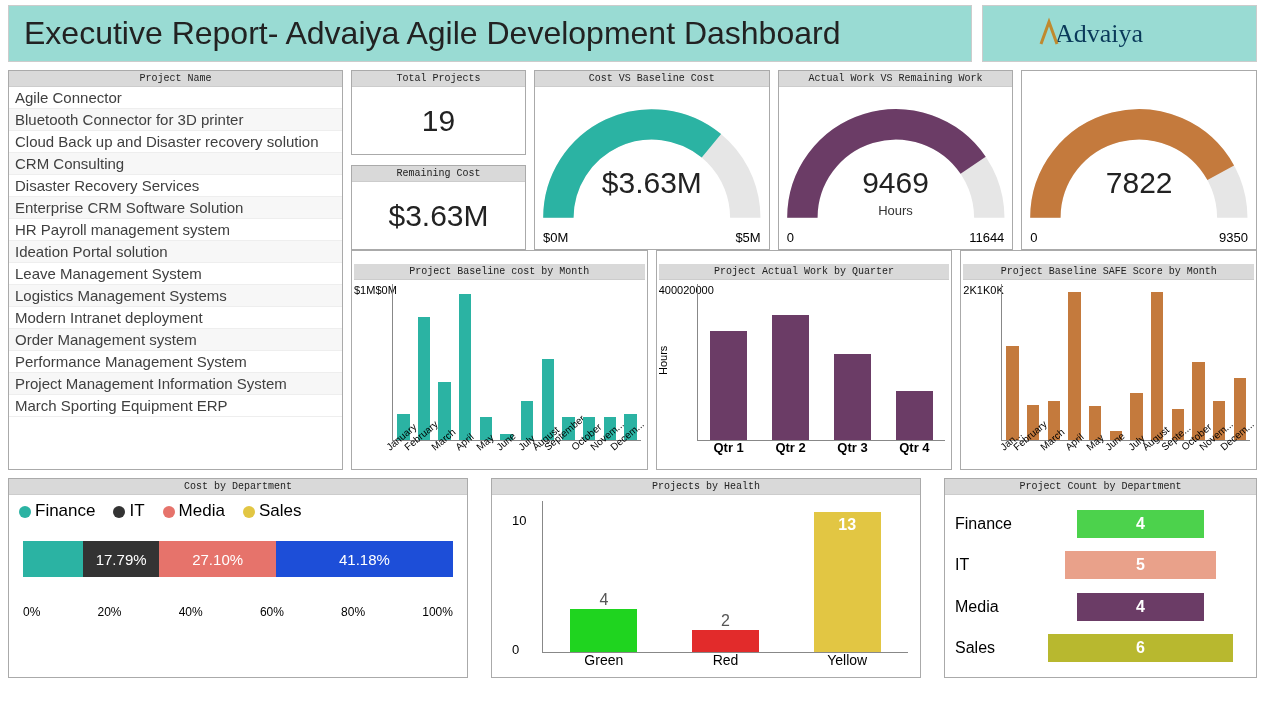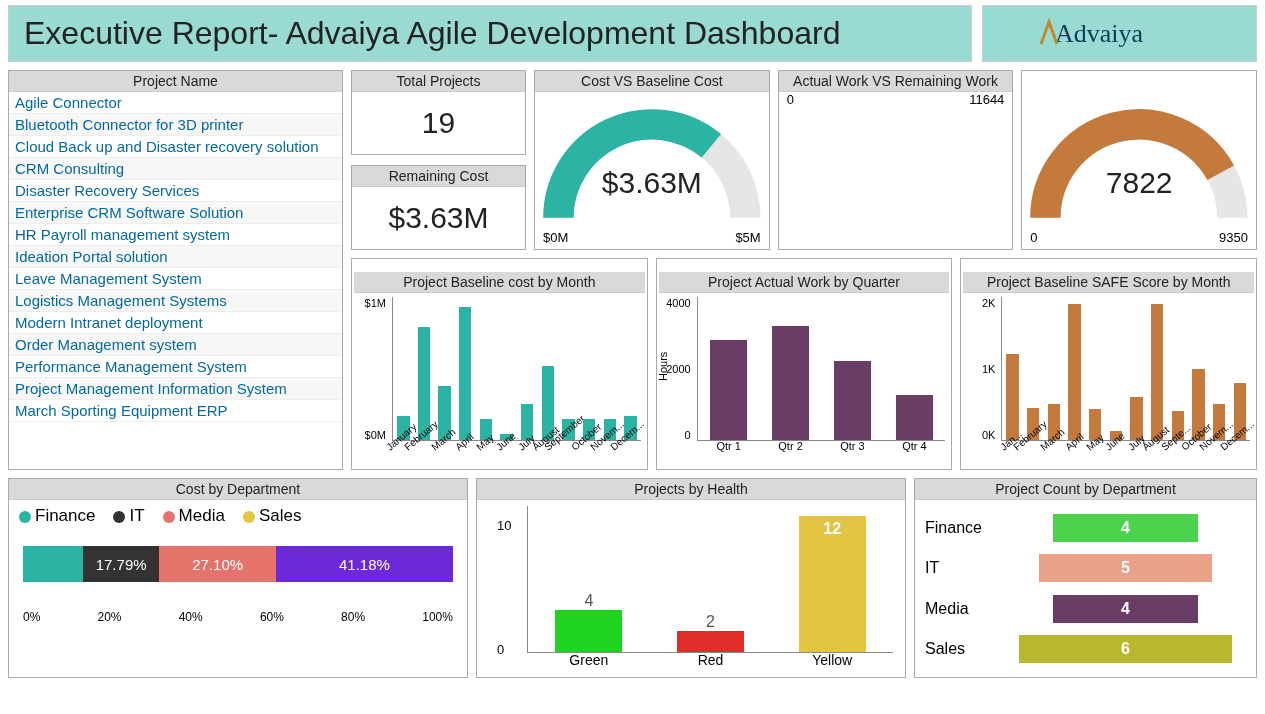--- a/index.html
+++ b/index.html
@@ -44,34 +44,35 @@
   }
   .panel {
     border: 1px solid #aaa;
     background: #fff;
     display: flex;
     flex-direction: column;
   }
   .panel-title {
     background: #d9d9d9;
     text-align: center;
-    font-size: 14px;
+    font-size: 10px;
     padding: 2px;
     color: #222;
     white-space: nowrap;
     overflow: hidden;
     border-bottom: 1px solid #ccc;
+    font-family: Liberation Mono, monospace;
   }
   
   .project-list-panel { width: 335px; height: 400px; }
   .project-list {
     flex: 1;
     overflow-y: scroll;
     font-size: 15px;
-    color: #0369a1;
+    color: #404040;
   }
   .project-list-item {
     padding: 2px 6px;
     border-bottom: 1px solid #eee;
     white-space: nowrap;
     overflow: hidden;
   }
   .project-list-item:nth-child(even){ background:#f7f7f7; }
   .kpi-col { display:flex; flex-direction:column; gap:10px; width:175px; }
   .kpi-panel { flex:1; }
@@ -83,24 +84,24 @@
   .gauge-center-sub { position:absolute; bottom:12px; left:0; right:0; text-align:center; font-size:13px; color:#333; }
   .gauge-labels { display:flex; justify-content:space-between; font-size:13px; padding:0 8px; }
   
   .chart-panel { flex:1; padding:13px 2px 0 2px; }
   .mini-bars { flex:1; position:relative; }
   .axis-label-y { position:absolute; left:-2px; top:50%; transform:rotate(-90deg); transform-origin:left top; font-size:11px; }
   .bars-area { position:absolute; left:38px; right:4px; top:4px; bottom:28px; border-left:1px solid #888; border-bottom:1px solid #888; display:flex; align-items:flex-end; justify-content:space-around; }
   .bar { width: 60%; }
   .bar-col { flex:1; display:flex; flex-direction:column; align-items:center; justify-content:flex-end; height:100%; position:relative;}
   .bar-cat { position:absolute; top:100%; font-size:10px; transform:rotate(-40deg) translate(-4px,2px); transform-origin:top left; white-space:nowrap; }
-  .bar-cat-flat { position:absolute; top:100%; font-size:11px; }
-  .y-ticks { position:absolute; left:0; top:4px; bottom:28px; width:36px; display:flex; flex-direction:column; justify-content:space-between; font-size:11px; text-align:right; padding-right:4px; }
+  .bar-cat-flat { position:absolute; top:100%; font-size:13px;font-weight:bold; }
+  .y-ticks { position:absolute; left:0; top:4px; bottom:28px; width:36px; display:flex; flex-direction:row; justify-content:space-between; font-size:11px; text-align:right; padding-right:4px; }
   
-  .bottom-row { display:flex; gap:8px; padding:8px 8px 0 8px; }
+  .bottom-row { display:flex; gap:23px; padding:8px 8px 0 8px; }
   .bottom-panel { border:1px solid #aaa; background:#fff; display:flex; flex-direction:column; }
   .cost-dept-panel { width:460px; height:200px; }
   .legend { display:flex; gap:18px; padding:6px 10px; font-size:17px; align-items:center; }
   .legend-dot { display:inline-block; width:12px; height:12px; border-radius:50%; margin-right:4px; vertical-align:middle;}
   .stacked-bar-wrap { flex:1; position:relative; padding:14px 14px 26px 14px; }
   .stacked-track { height:36px; width:100%; display:flex; position:relative; }
   .stacked-seg { display:flex; align-items:center; justify-content:center; color:#fff; font-weight:400; font-size:15px;}
   .stacked-axis { display:flex; justify-content:space-between; font-size:12px; margin-top:28px; }
   .health-panel { width:430px; height:200px; }
   .health-chart { flex:1; position:relative; }
@@ -109,21 +110,21 @@
   .health-bar { width:55%; display:flex; align-items:flex-start; justify-content:center; color:#fff; font-weight:600; }
   .health-val-above { position:absolute; font-size:16px; color:#555; }
   .health-cat { position:absolute; top:100%; font-size:14px; }
   .health-ytick { position:absolute; left:20px; font-size:13px; }
   .count-dept-panel { flex:1; height:200px; }
   .funnel { flex:1; display:flex; flex-direction:column; justify-content:space-around; padding:8px 10px; }
   .funnel-row { display:flex; align-items:center; gap:10px; }
   .funnel-label { width:70px; font-size:16px; }
   .funnel-bar-wrap { flex:1; display:flex; justify-content:center; }
   .funnel-bar { height:28px; display:flex; align-items:center; justify-content:center; color:#fff; font-weight:600; font-size:16px; }
-  .right-stack { display:flex; flex-direction:column; gap:8px; flex:1; }
+  .right-stack { display:flex; flex-direction:column; flex:1; }
   .gauges-row { display:flex; gap:8px; height:180px; }
   .charts-row { display:flex; gap:8px; flex:1; }
 </style>
 </head>
 <body>
 
 <div class="header">
   <div class="header-title">Executive Report- Advaiya Agile Development Dashboard</div>
   <div class="header-logo">
     <svg class="logo-svg" width="170" height="36" viewBox="0 0 170 36">
@@ -178,20 +179,28 @@
           </svg>
           <div class="gauge-center-val">$3.63M</div>
         </div>
         <div class="gauge-labels">
           <span>$0M</span>
           <span>$5M</span>
         </div>
       </div>
       <div class="panel gauge-panel">
         <div class="panel-title">Actual Work VS Remaining Work</div>
+        <div class="gauge-wrap">
+          <svg class="gauge-svg" viewBox="0 0 200 110">
+            <path d="M20 100 A80 80 0 0 1 180 100" fill="none" stroke="#e6e6e6" stroke-width="26"></path>
+            <path id="gauge-work-arc" fill="none" stroke-width="26" d="M20 99.99999999999999 A80 80 0 0 1 166.16644594196495 55.033329771829564" stroke="#6b3c66"></path>
+          </svg>
+          <div class="gauge-center-val">9469</div>
+          <div class="gauge-center-sub">Hours</div>
+        </div>
         <div class="gauge-labels">
           <span>0</span>
           <span>11644</span>
         </div>
       </div>
       <div class="panel gauge-panel">
         <div class="gauge-wrap">
           <svg class="gauge-svg" viewBox="0 0 200 110">
             <path d="M20 100 A80 80 0 0 1 180 100" fill="none" stroke="#e6e6e6" stroke-width="26"></path>
             <path id="gauge-safe-arc" fill="none" stroke-width="26" d="M20 99.99999999999999 A80 80 0 0 1 170.1045344035091 61.45970607186276" stroke="#c47a3d"></path>
@@ -365,21 +374,21 @@
         <span><span class="legend-dot" style="background: rgb(43, 179, 163);"></span>Finance</span>
         <span><span class="legend-dot" style="background: rgb(51, 51, 51);"></span>IT</span>
         <span><span class="legend-dot" style="background: rgb(230, 115, 107);"></span>Media</span>
         <span><span class="legend-dot" style="background: rgb(226, 198, 67);"></span>Sales</span>
       </div>
     <div class="stacked-bar-wrap">
       <div class="stacked-track" id="stacked-track">
           <div class="stacked-seg" style="width: 13.93%; background: rgb(43, 179, 163);"></div>
           <div class="stacked-seg" style="width: 17.79%; background: rgb(51, 51, 51);">17.79%</div>
           <div class="stacked-seg" style="width: 27.1%; background: rgb(230, 115, 107);">27.10%</div>
-          <div class="stacked-seg" style="width: 41.18%; background: #6d28d9;">41.18%</div>
+          <div class="stacked-seg" style="width: 41.18%; background: #1d4ed8;">41.18%</div>
         </div>
       <div class="stacked-axis" id="stacked-axis">
           <span>0%</span>
           <span>20%</span>
           <span>40%</span>
           <span>60%</span>
           <span>80%</span>
           <span>100%</span>
         </div>
     </div>
@@ -392,21 +401,21 @@
             <div class="health-bar" style="height: 28.5714%; background: rgb(31, 212, 31);"></div>
             <div class="health-val-above" style="bottom: 28.5714%;">4</div>
             <div class="health-cat">Green</div>
           </div>
           <div class="health-bar-col">
             <div class="health-bar" style="height: 14.2857%; background: rgb(226, 43, 43);"></div>
             <div class="health-val-above" style="bottom: 14.2857%;">2</div>
             <div class="health-cat">Red</div>
           </div>
           <div class="health-bar-col">
-            <div class="health-bar" style="height: 92.8571%; background: rgb(226, 198, 67); padding-top: 4px;">12</div>
+            <div class="health-bar" style="height: 92.8571%; background: rgb(226, 198, 67); padding-top: 4px;">13</div>
             <div class="health-cat">Yellow</div>
           </div>
         </div>
         <div class="health-ytick" style="top: 18px;">10</div>
         <div class="health-ytick" style="bottom: 20px;">0</div>
       </div>
   </div>
   <div class="bottom-panel count-dept-panel">
     <div class="panel-title">Project Count by Department</div>
     <div class="funnel" id="funnel">

